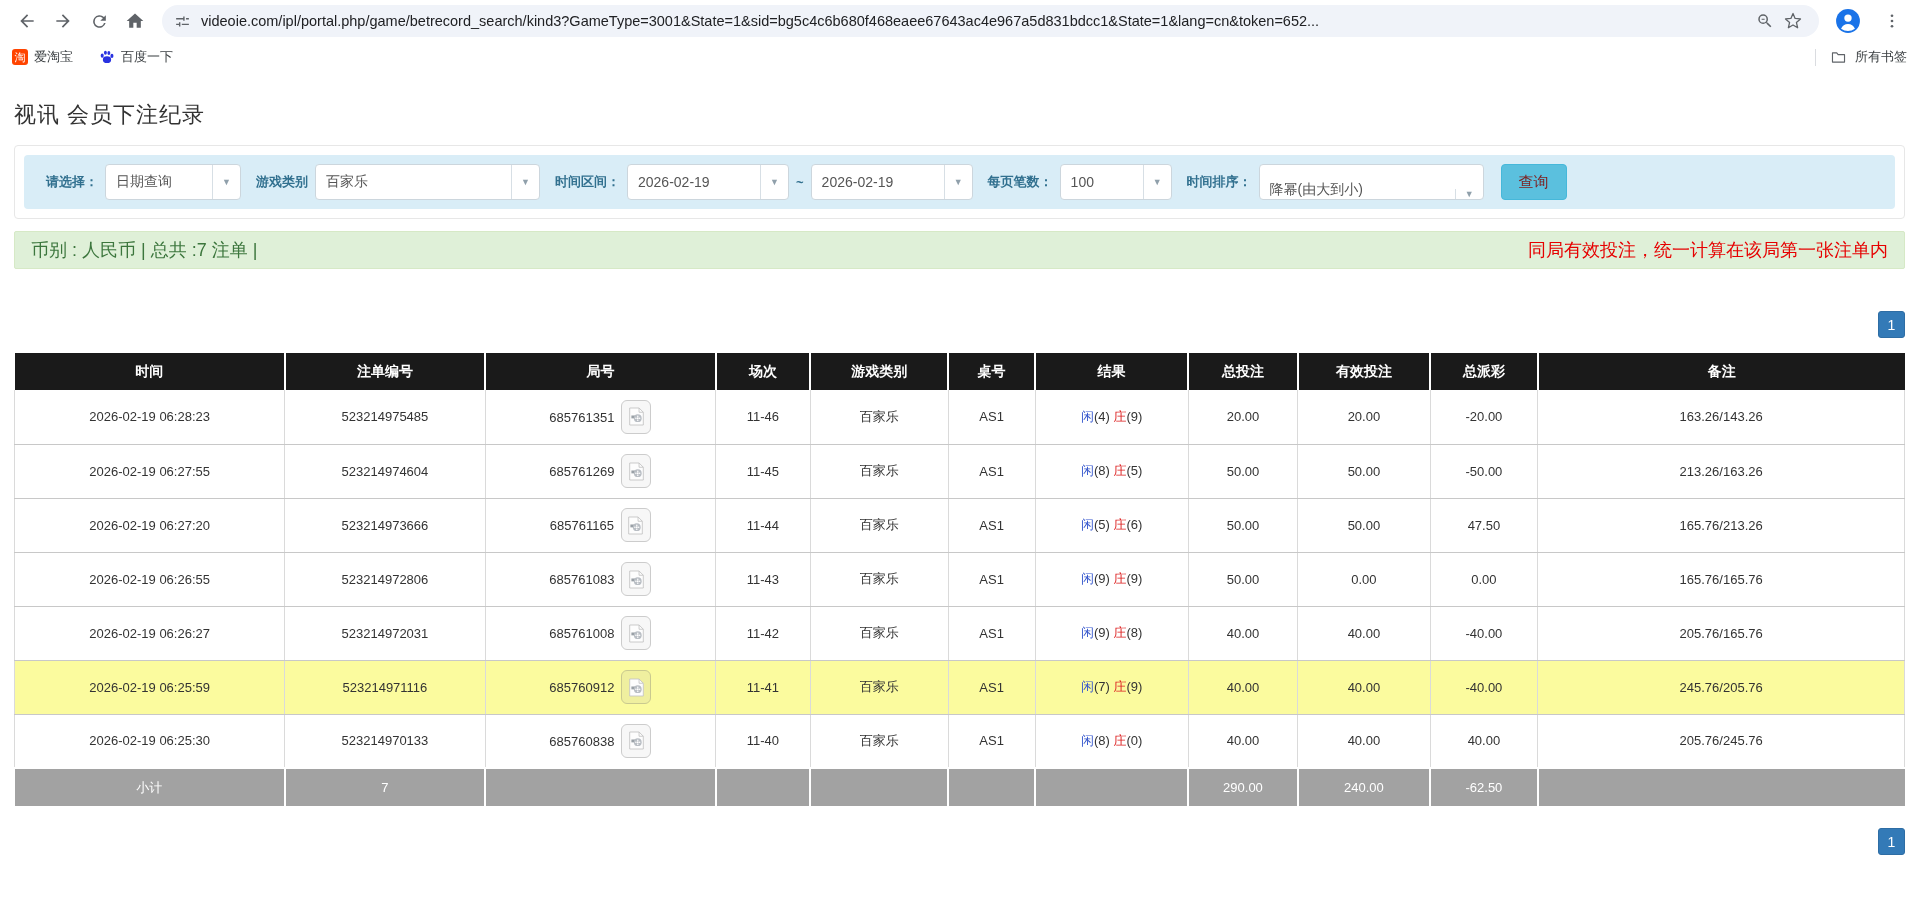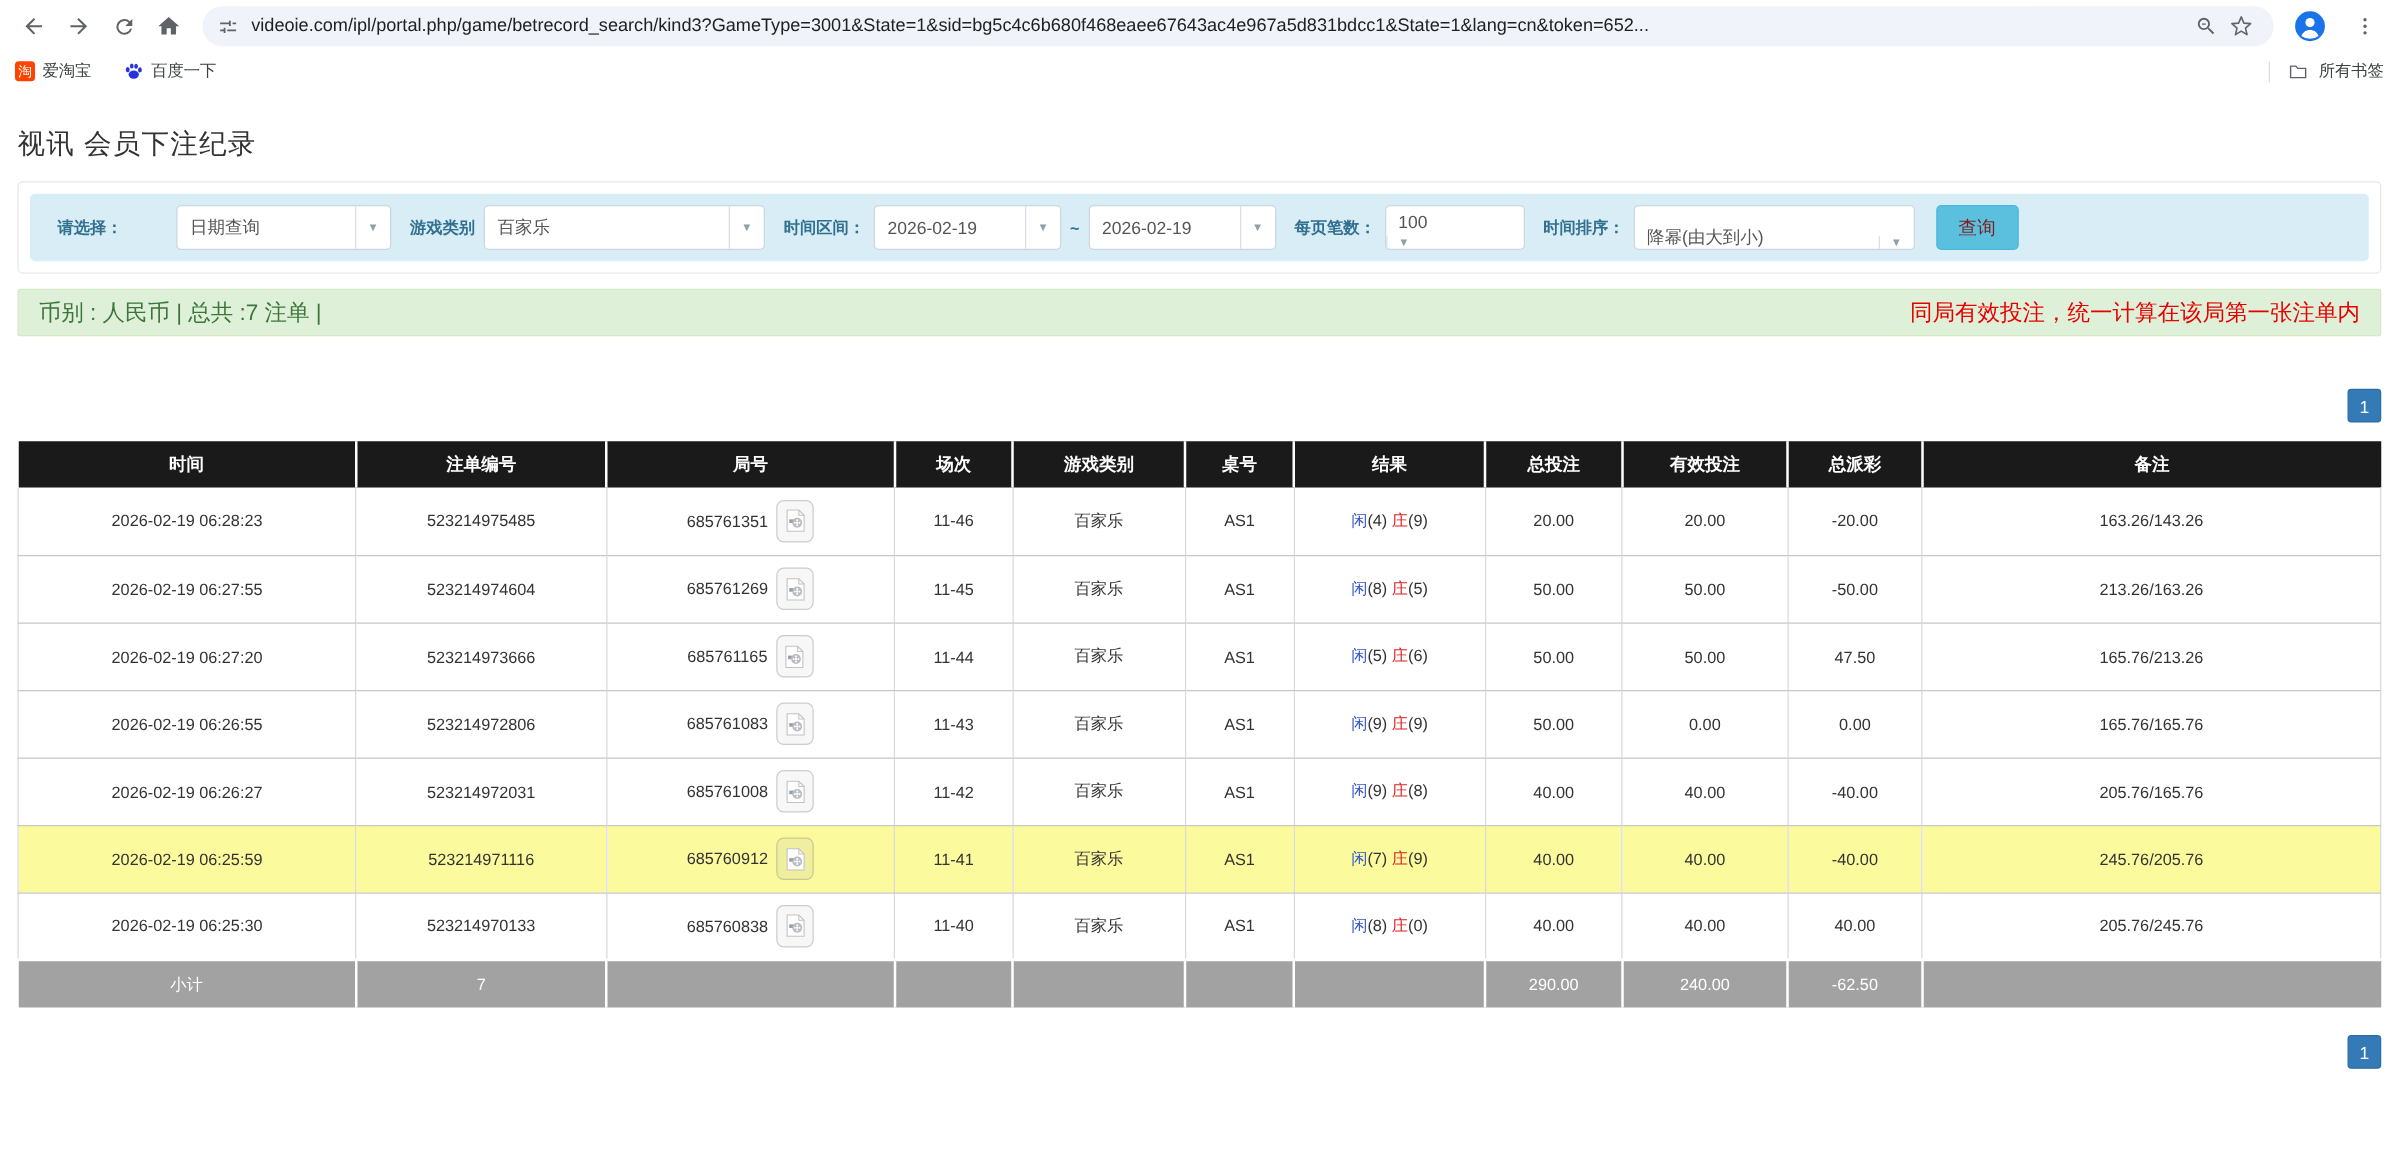--- a/index.html
+++ b/index.html
@@ -27,21 +27,21 @@
   
   .content { padding:0 14px; }
   .page-title { margin:28px 0 0 0; font-size:22px; font-weight:500; color:#333; letter-spacing:1px; }
   .filter-well { margin-top:15px; border:1px solid #e7e7e7; border-radius:4px; padding:9px; background:#fff; }
   .filter-bar { background:#d9edf7; border-radius:4px; height:54px; display:flex; align-items:center; padding:0 14px; gap:7px; }
   .f-label { font-size:13px; font-weight:bold; color:#31708f; margin-left:8px; white-space:nowrap; }
   .sel { background:#fff; border:1px solid #ccd6dd; border-radius:4px; height:36px; display:flex; align-items:stretch; cursor:pointer; }
   .sel-text { flex:1; display:flex; align-items:center; padding:0 10px; font-size:14px; color:#555; white-space:nowrap; overflow:hidden; }
   .sel-caret { width:28px; border-left:1px solid #d7dfe5; display:flex; align-items:center; justify-content:center; color:#90a0ab; font-size:9px; }
   .sel-caret::after { content:"▼"; }
-  .w-select1 { width:172px;margin-left:36px; } .w-game { width:225px; } .w-date { width:150px; } .w-size { width:112px;flex-direction:column; } .w-sort { width:225px;align-items:flex-end; }
+  .w-select1 { width:136px; } .w-game { width:225px; } .w-date { width:162px; } .w-size { width:112px; } .w-sort { width:225px;align-items:flex-end; }
   .tilde { color:#31708f; font-weight:bold; font-size:13px; }
   .query-btn { margin-left:10px; height:36px; padding:0 17px; background:#5bc0de; color:#7f1d1d; border:1px solid #46b8da;
     border-radius:4px; font-size:15px; cursor:pointer; font-family:inherit; }
   .summary-bar { margin-top:12px; background:#dff0d8; border:1px solid #d6e9c6; border-radius:2px; height:38px;
     display:flex; align-items:center; justify-content:space-between; padding:0 16px; font-size:18px; }
   .summary-left { color:#3c763d; }
   .summary-notice { color:#e60000; }
   .pager-row { margin-top:42px; display:flex; justify-content:flex-end; }
   .pager-bottom { margin-top:22px; display:flex; justify-content:flex-end; }
   .page-btn { min-width:27px; height:27px; background:#337ab7; color:#fff; border:1px solid #2e6da4; border-radius:3px;

